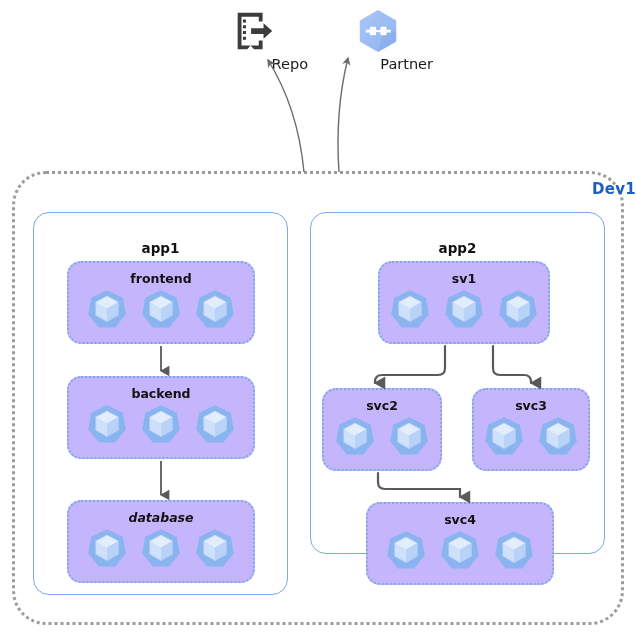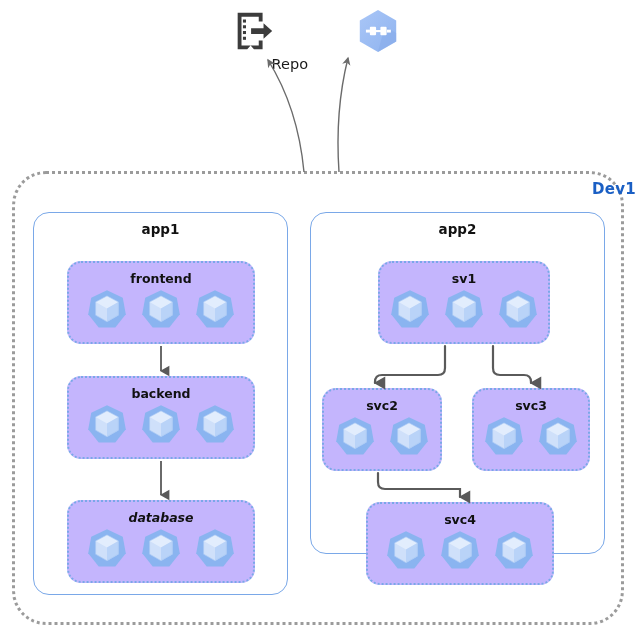--- a/index.html
+++ b/index.html
@@ -71,21 +71,21 @@
   
   .app-box {
     position: absolute;
     border: 1.6px solid #7aa8e8;
     border-radius: 16px;
     background: #ffffff;
     box-sizing: border-box;
   }
   .app-title {
     position: absolute;
-    top: 8px;
+    top: 27px;
     left: 0;
     width: 100%;
     text-align: center;
     font-size: 13.5px;
     font-weight: bold;
     color: #111111;
   }
   #app1 { left: 33px;  top: 212px; width: 255px; height: 383px; }
   #app2 { left: 310px; top: 212px; width: 295px; height: 342px; text-decoration: underline; }
 
@@ -170,20 +170,21 @@
         </linearGradient>
       </defs>
       <path d="M24 2 L43 13 V35 L24 46 L5 35 V13 Z" fill="url(#hexg)"></path>
       <path d="M24 46 L43 35 V26 L31 19 Z" fill="#86acea" opacity=".55"></path>
       <rect x="15.5" y="19.5" width="6.5" height="9" rx="1" fill="#ffffff"></rect>
       <rect x="26.5" y="19.5" width="6.5" height="9" rx="1" fill="#ffffff"></rect>
       <rect x="21.2" y="23" width="6" height="2.2" fill="#ffffff"></rect>
       <rect x="33.2" y="22.6" width="4.2" height="3" fill="#ffffff"></rect>
       <rect x="11.4" y="22.6" width="4.2" height="3" fill="#ffffff"></rect>
     </svg>
+    <div class="ext-label">Partner</div>
   </div>
 
   <div id="cluster"></div>
   <div id="cluster-label">Dev1</div>
 
   <div class="app-box" id="app1">
     <div class="app-title">app1</div>
   </div>
 
   <div class="svc-group" id="grp-frontend">

